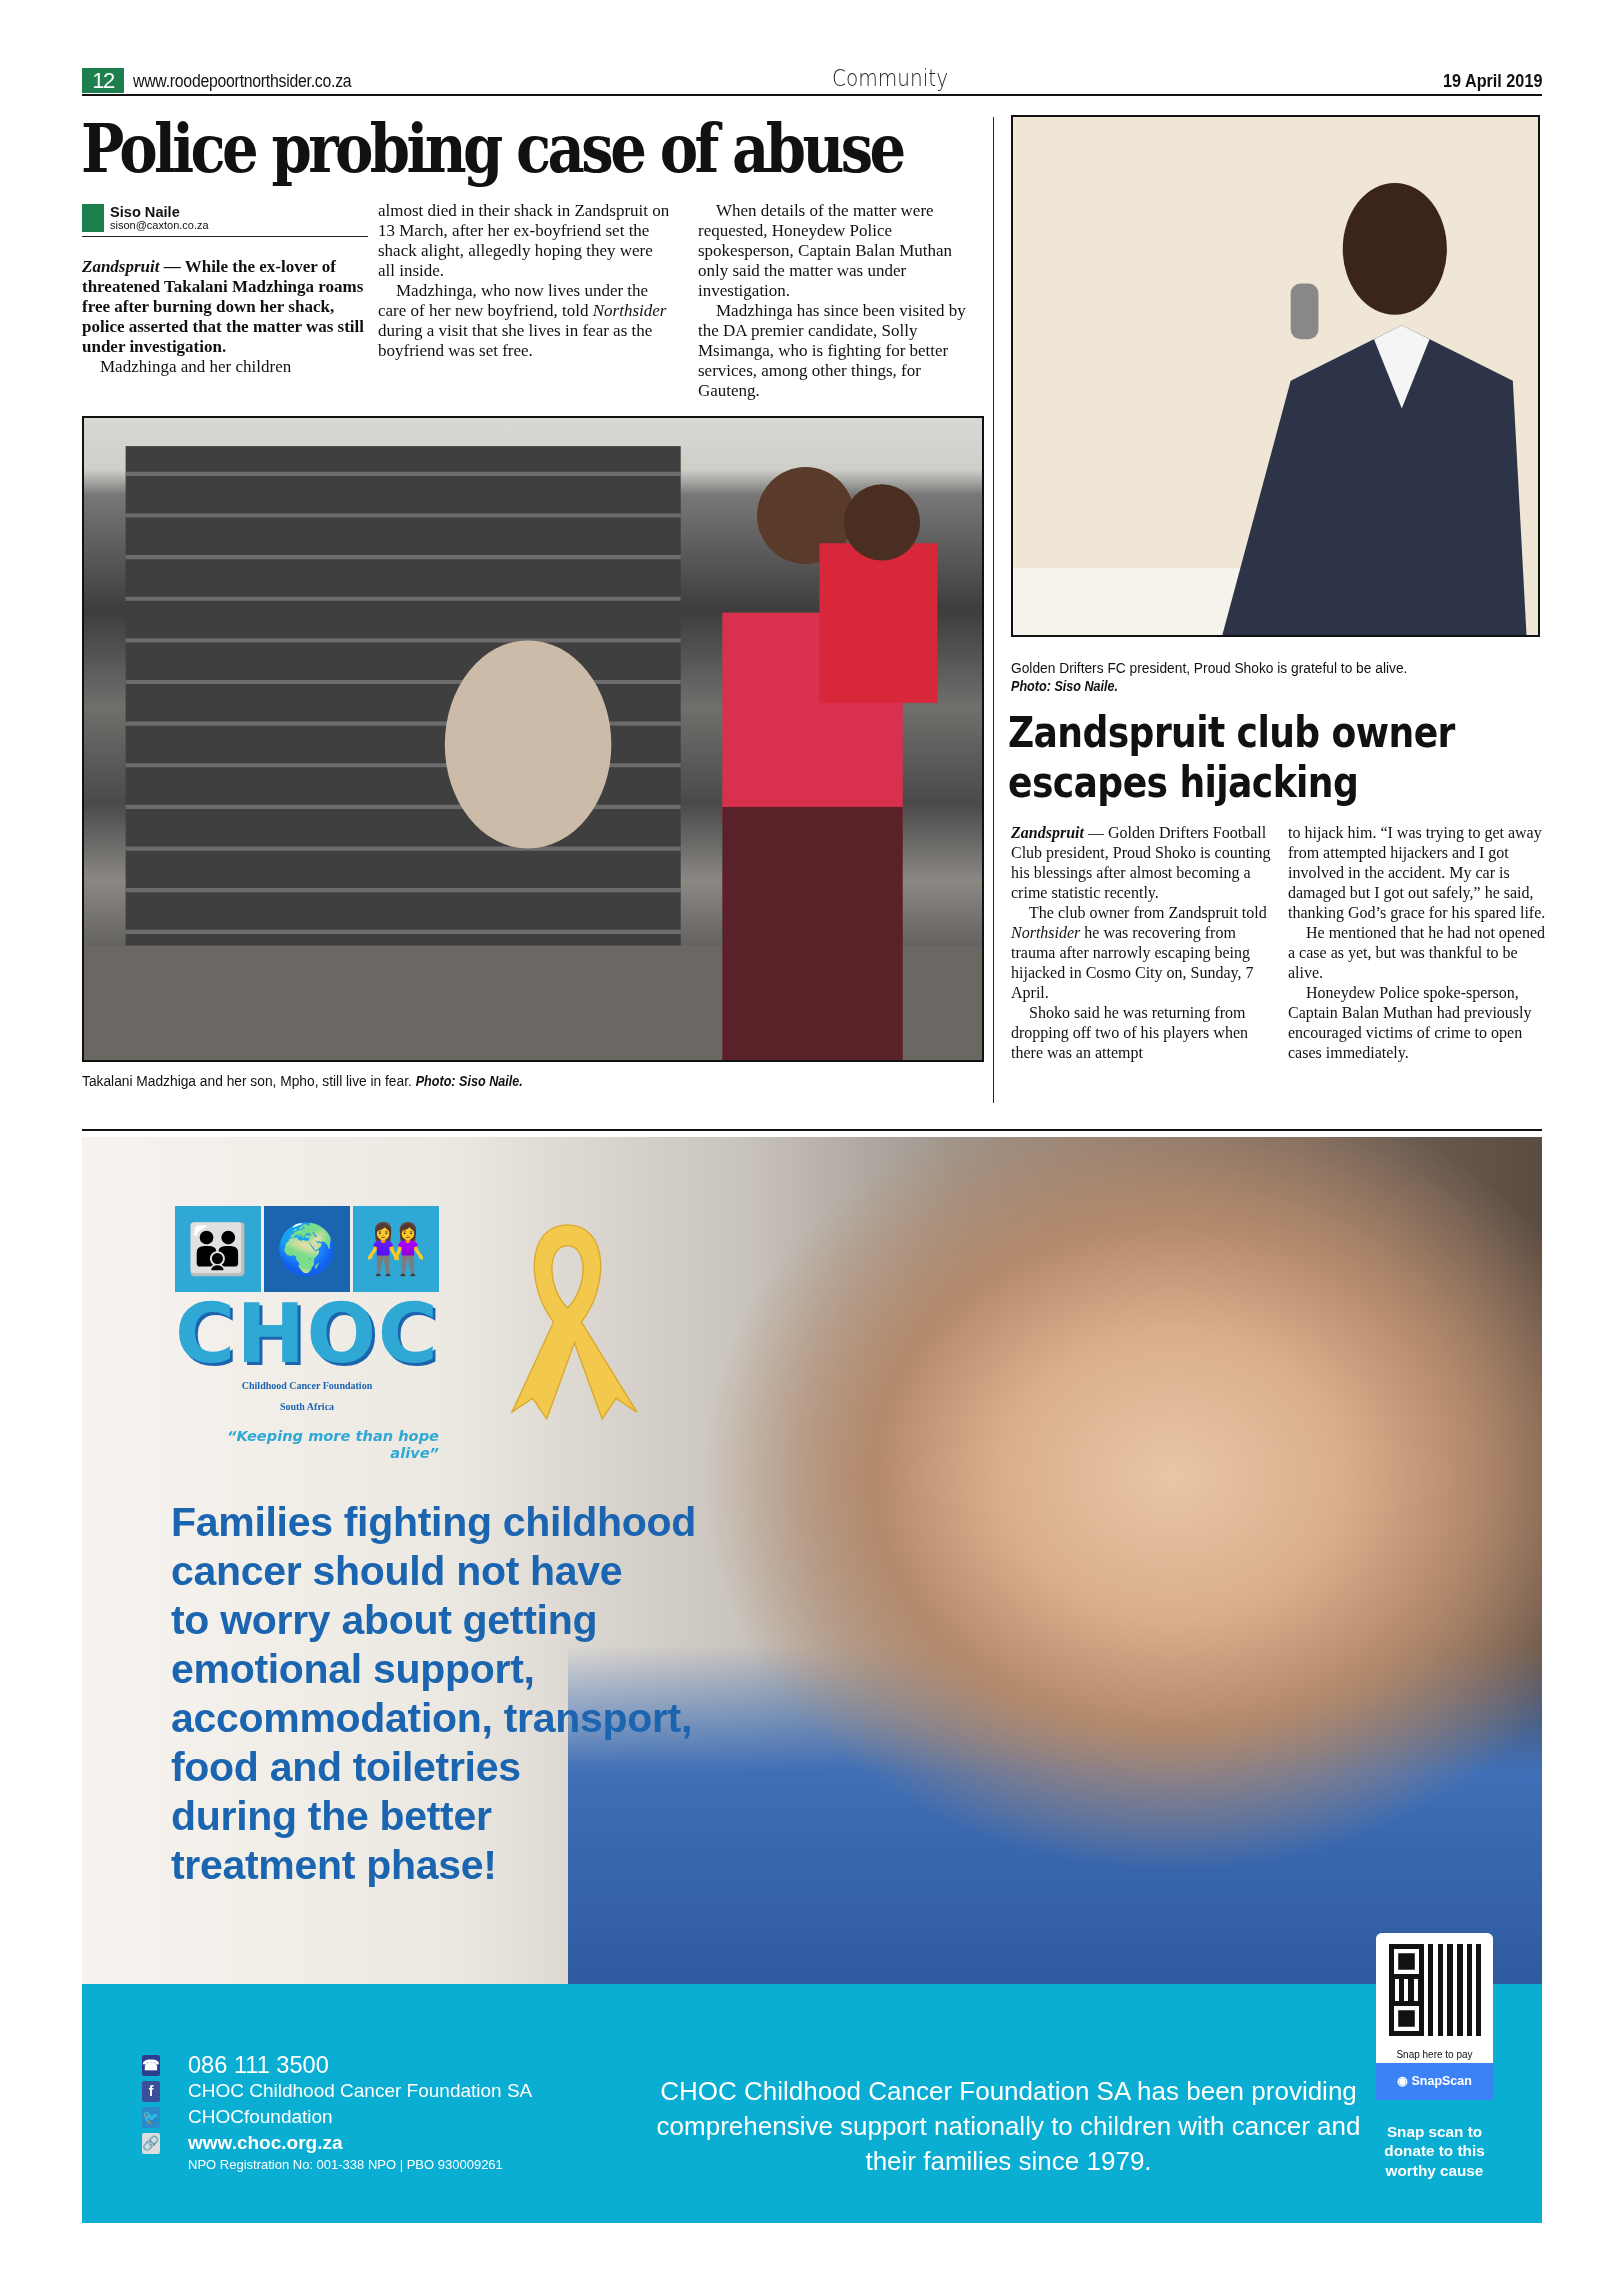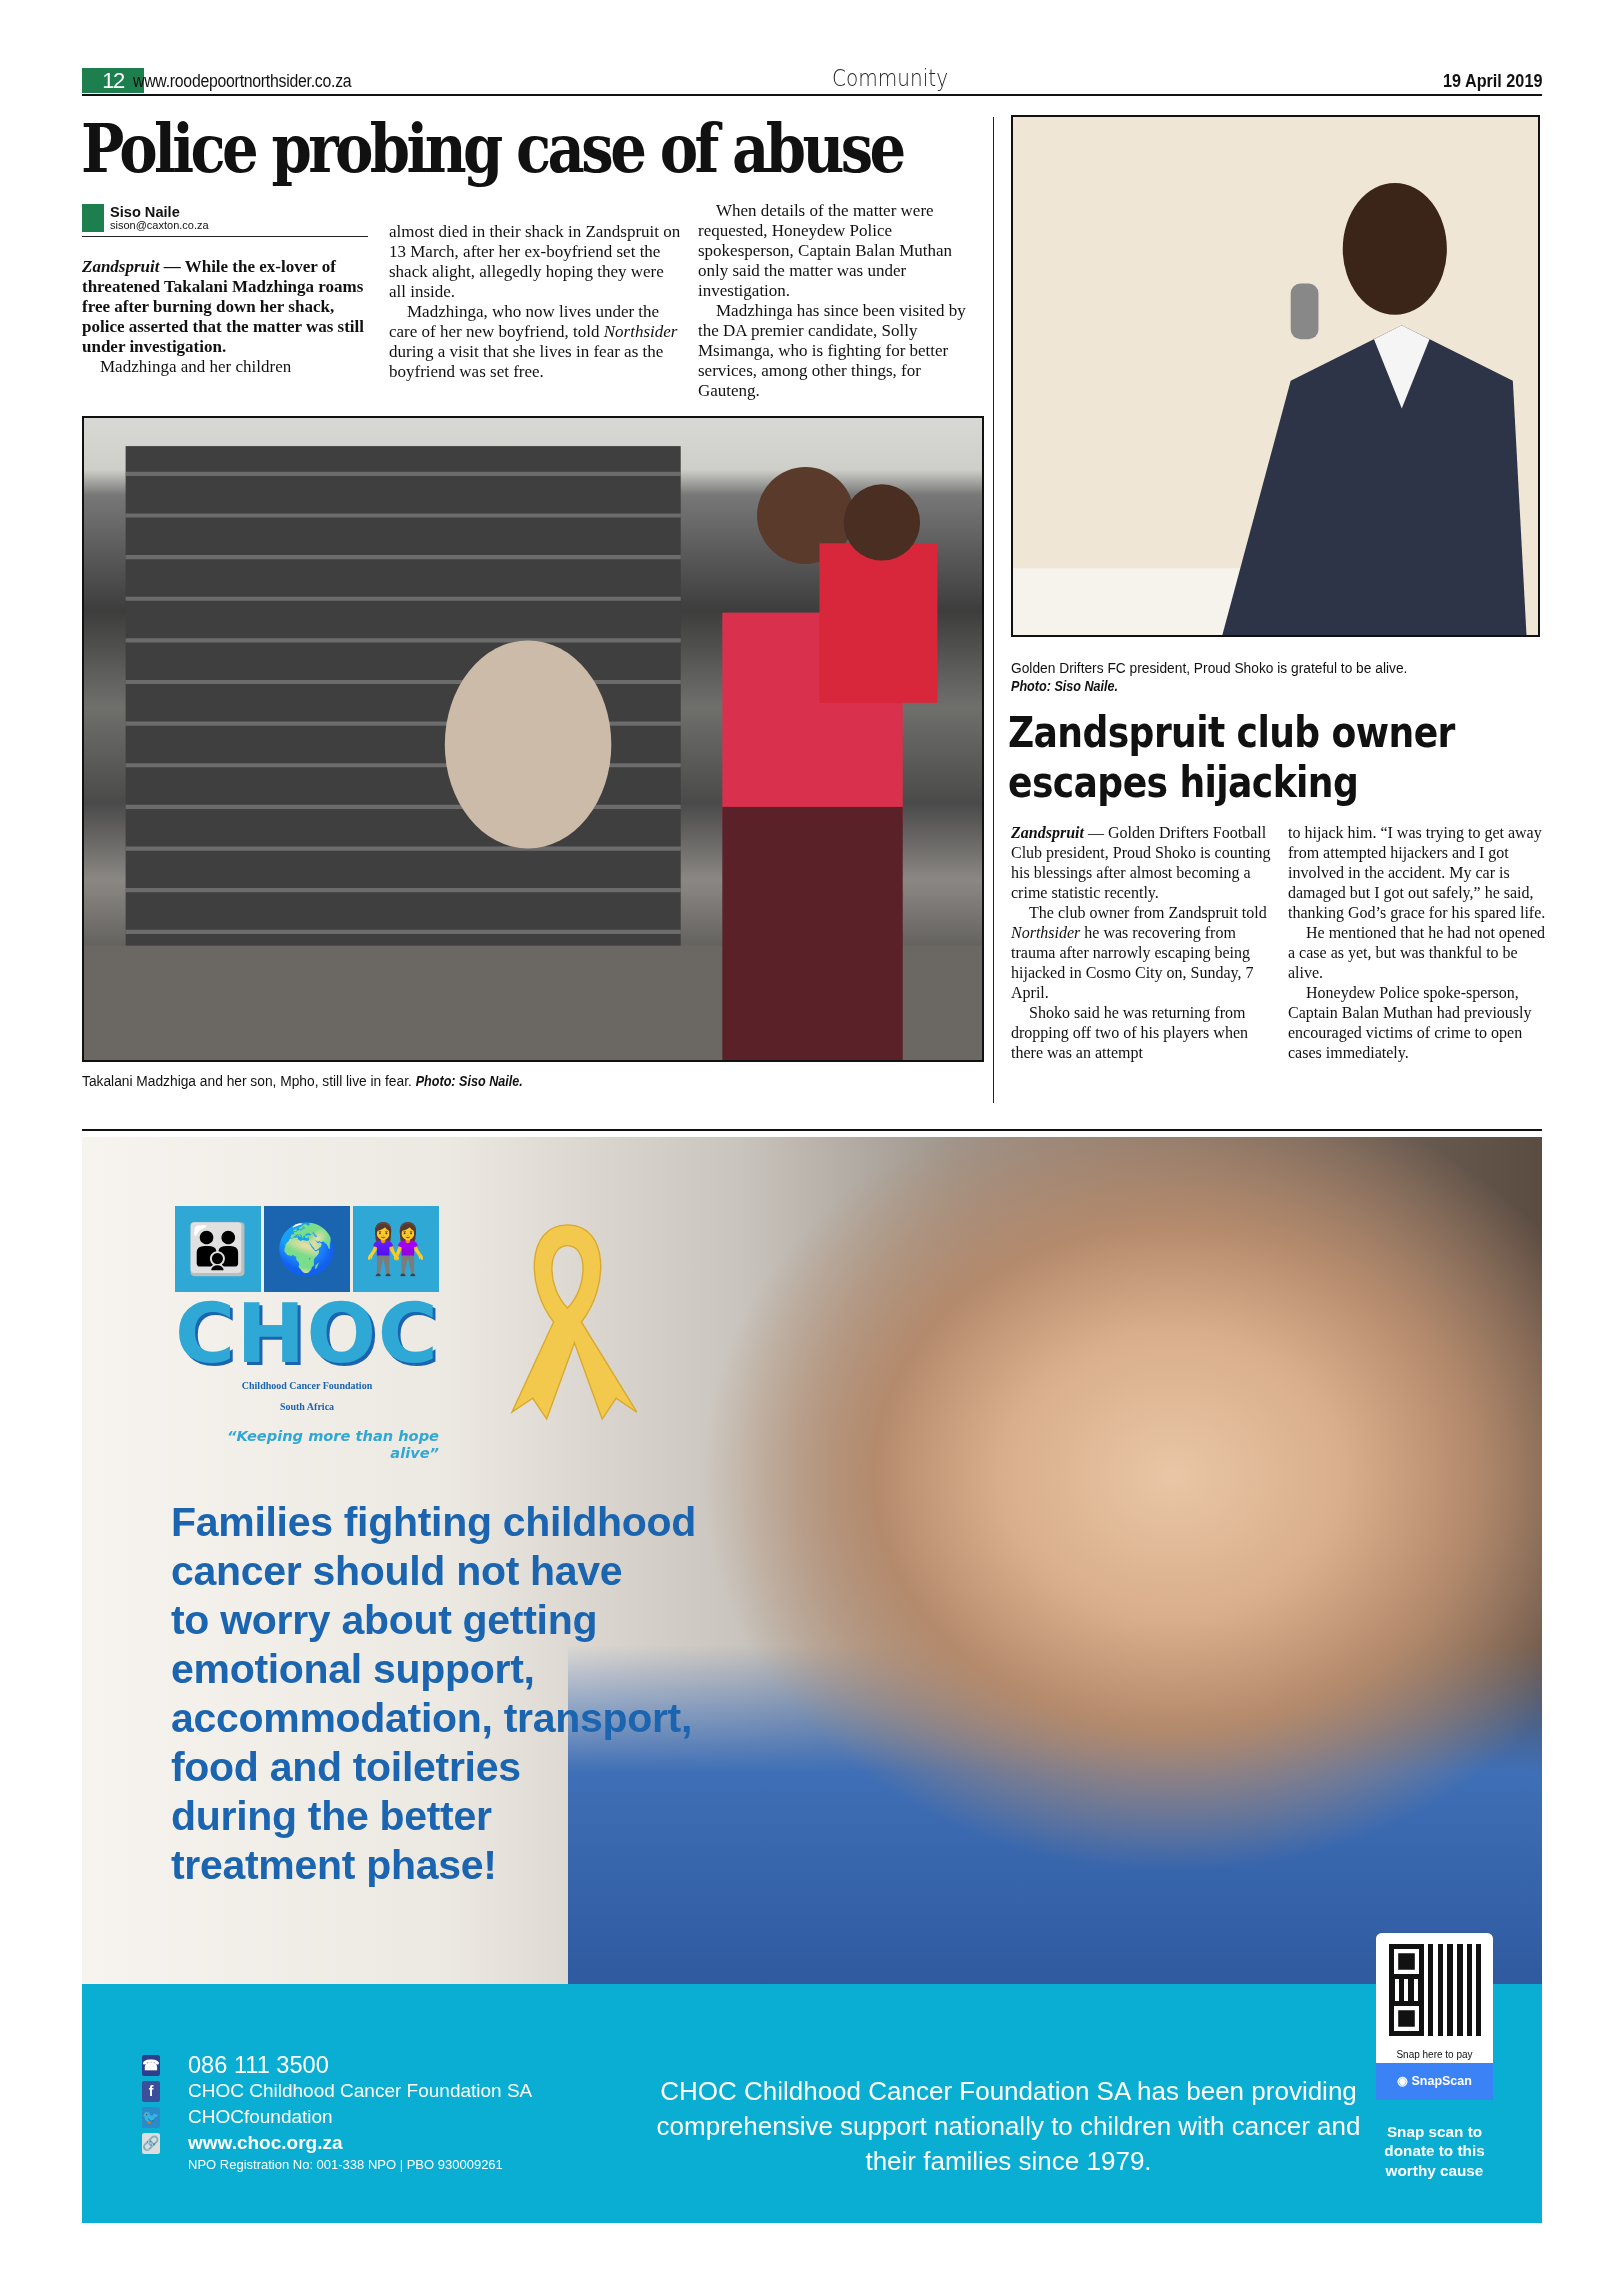--- a/index.html
+++ b/index.html
@@ -1,21 +1,21 @@
 <!DOCTYPE html>
 <html style="font-size:11px"><head>
 <meta charset="utf-8">
 <style>
   * { box-sizing: border-box; margin: 0; padding: 0; }
   html, body { width: 1624px; height: 2295px; background: #ffffff; overflow: hidden; }
   body { position: relative; font-family: "Liberation Serif", serif; color: #111; }
 
   
   .masthead { position: absolute; left: 82px; top: 67px; width: 1460px; height: 29px; border-bottom: 2.1px solid #111; }
-  .pageno { position: absolute; left: 0; top: 1.4px; width: 62px; height: 25px; background: #1d7f4e; color: #fff; font-family: "Liberation Sans", sans-serif; font-size: 22px; text-align: center; line-height: 25px; letter-spacing: -1.4px; }
+  .pageno { position: absolute; left: 0; top: 1.4px; width: 42px; height: 25px; background: #1d7f4e; color: #fff; font-family: "Liberation Sans", sans-serif; font-size: 22px; text-align: center; line-height: 25px; letter-spacing: -1.4px; }
   .site { position: absolute; left: 51px; top: 4.2px; font-family: "Liberation Sans", sans-serif; font-size: 18px; letter-spacing: -0.3px; transform: scaleX(0.88); transform-origin: left; }
   .section { position: absolute; left: 750px; top: -2.8px; font-family: "DejaVu Sans", sans-serif; font-weight: 300; font-size: 23.6px; color: #222; transform: scaleX(0.85); transform-origin: left; }
   .date { position: absolute; right: 0; top: 4.2px; font-family: "Liberation Sans", sans-serif; font-weight: bold; font-size: 18px; transform: scaleX(0.9); transform-origin: right; }
 
   
   .headline { position: absolute; left: 81px; top: 111px; font-family: "DejaVu Serif", serif; font-weight: bold; font-size: 67px; letter-spacing: -4.2px; line-height: 76px; transform: scaleX(0.86); transform-origin: left; white-space: nowrap; }
 
   
   .byline { position: absolute; left: 82px; top: 204px; width: 286px; height: 33px; border-bottom: 1.4px solid #222; }
   .byline .sq { position: absolute; left: 0; top: 0; width: 22px; height: 28px; background: #1d7f4e; }
@@ -99,21 +99,21 @@
   <div class="sq"></div>
   <div class="name">Siso Naile</div>
   <div class="email">sison@caxton.co.za</div>
 </div>
 
 <div class="col" style="left:82px; top:257px; width:286px;">
   <p class="intro"><i>Zandspruit</i><span> — While the ex-lover of threatened Takalani Madzhinga roams free after burning down her shack, police asserted that the matter was still under investigation.</span></p>
   <p class="ind">Madzhinga and her children</p>
 </div>
 
-<div class="col" style="left:389px; top:201px; width:292px;margin-top:21px;">
+<div class="col" style="left:378px; top:201px; width:292px;">
   <p>almost died in their shack in Zandspruit on 13 March, after her ex-boyfriend set the shack alight, allegedly hoping they were all inside.</p>
   <p class="ind"><span>Madzhinga, who now lives under the care of her new boyfriend, told </span><i>Northsider</i><span> during a visit that she lives in fear as the boyfriend was set free.</span></p>
 </div>
 
 <div class="col" style="left:698px; top:201px; width:288px;">
   <p class="ind">When details of the matter were requested, Honeydew Police spokesperson, Captain Balan Muthan only said the matter was under investigation.</p>
   <p class="ind">Madzhinga has since been visited by the DA premier candidate, Solly Msimanga, who is fighting for better services, among other things, for Gauteng.</p>
 </div>
 
 <div class="photo photo1">

